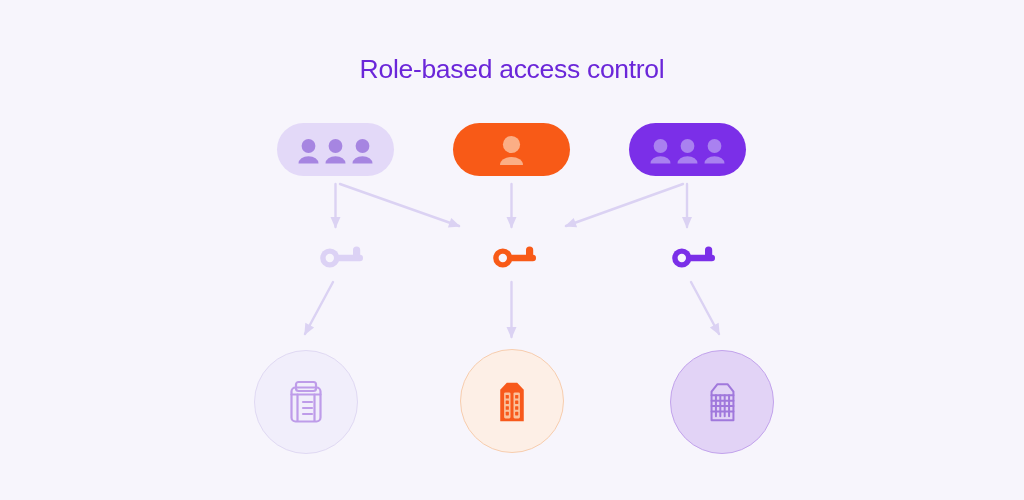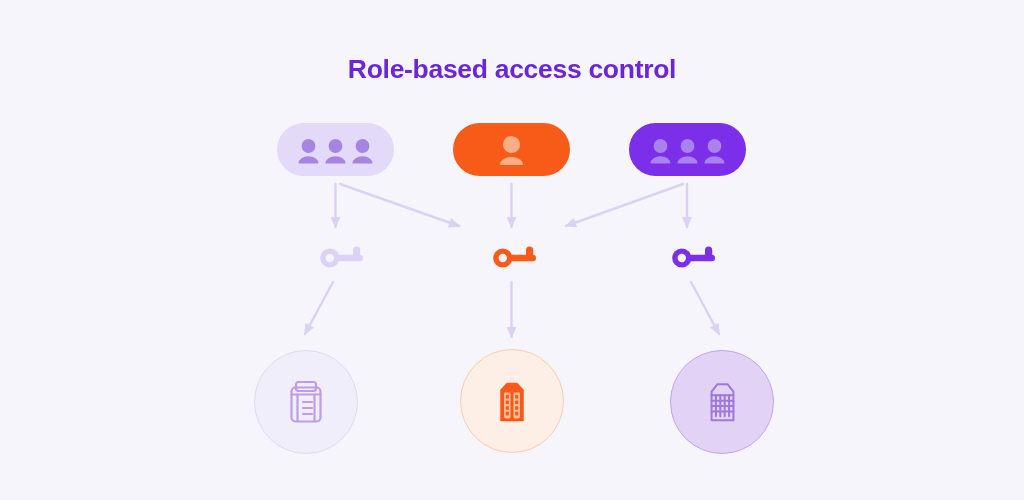--- a/index.html
+++ b/index.html
@@ -10,21 +10,21 @@
     width: 1024px;
     height: 500px;
   }
   .title {
     position: absolute;
     top: 54px;
     left: 0;
     width: 100%;
     text-align: center;
     font-size: 26.5px;
-    font-weight: 700;
+    font-weight: 400;
     letter-spacing: -0.3px;
   }
   .arrow-layer {
     position: absolute;
     top: 0; left: 0;
     width: 1024px; height: 500px;
   }
   .pill {
     position: absolute;
     top: 123px;

